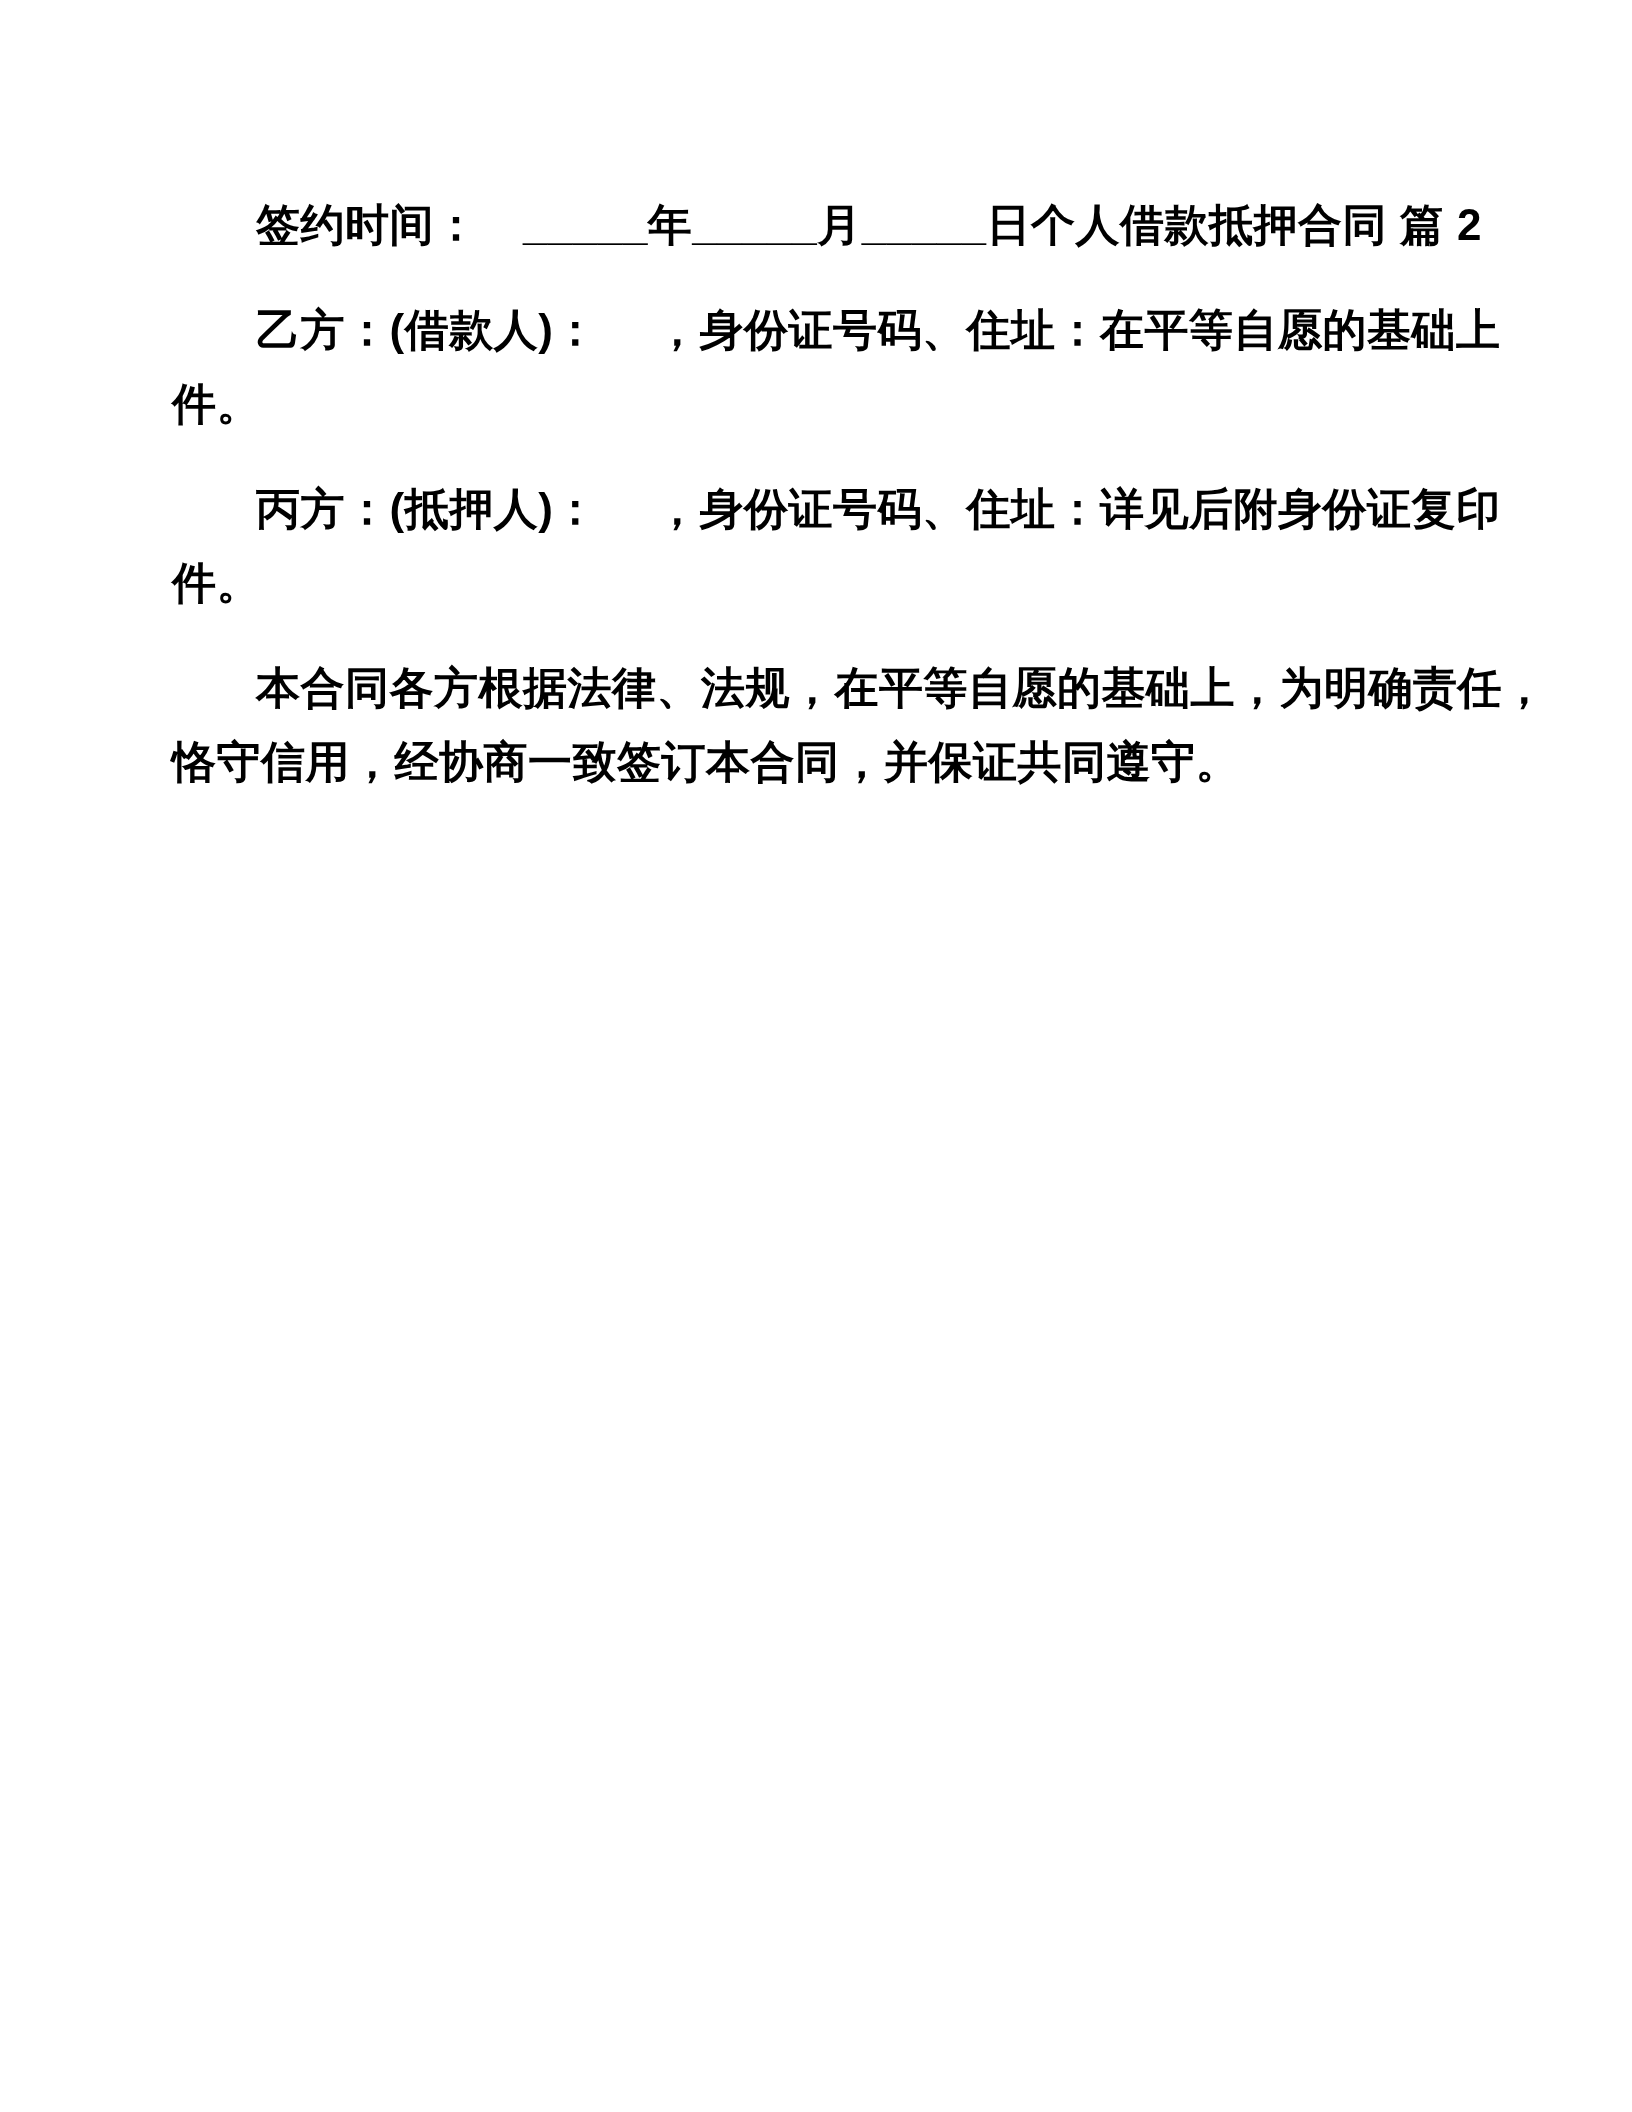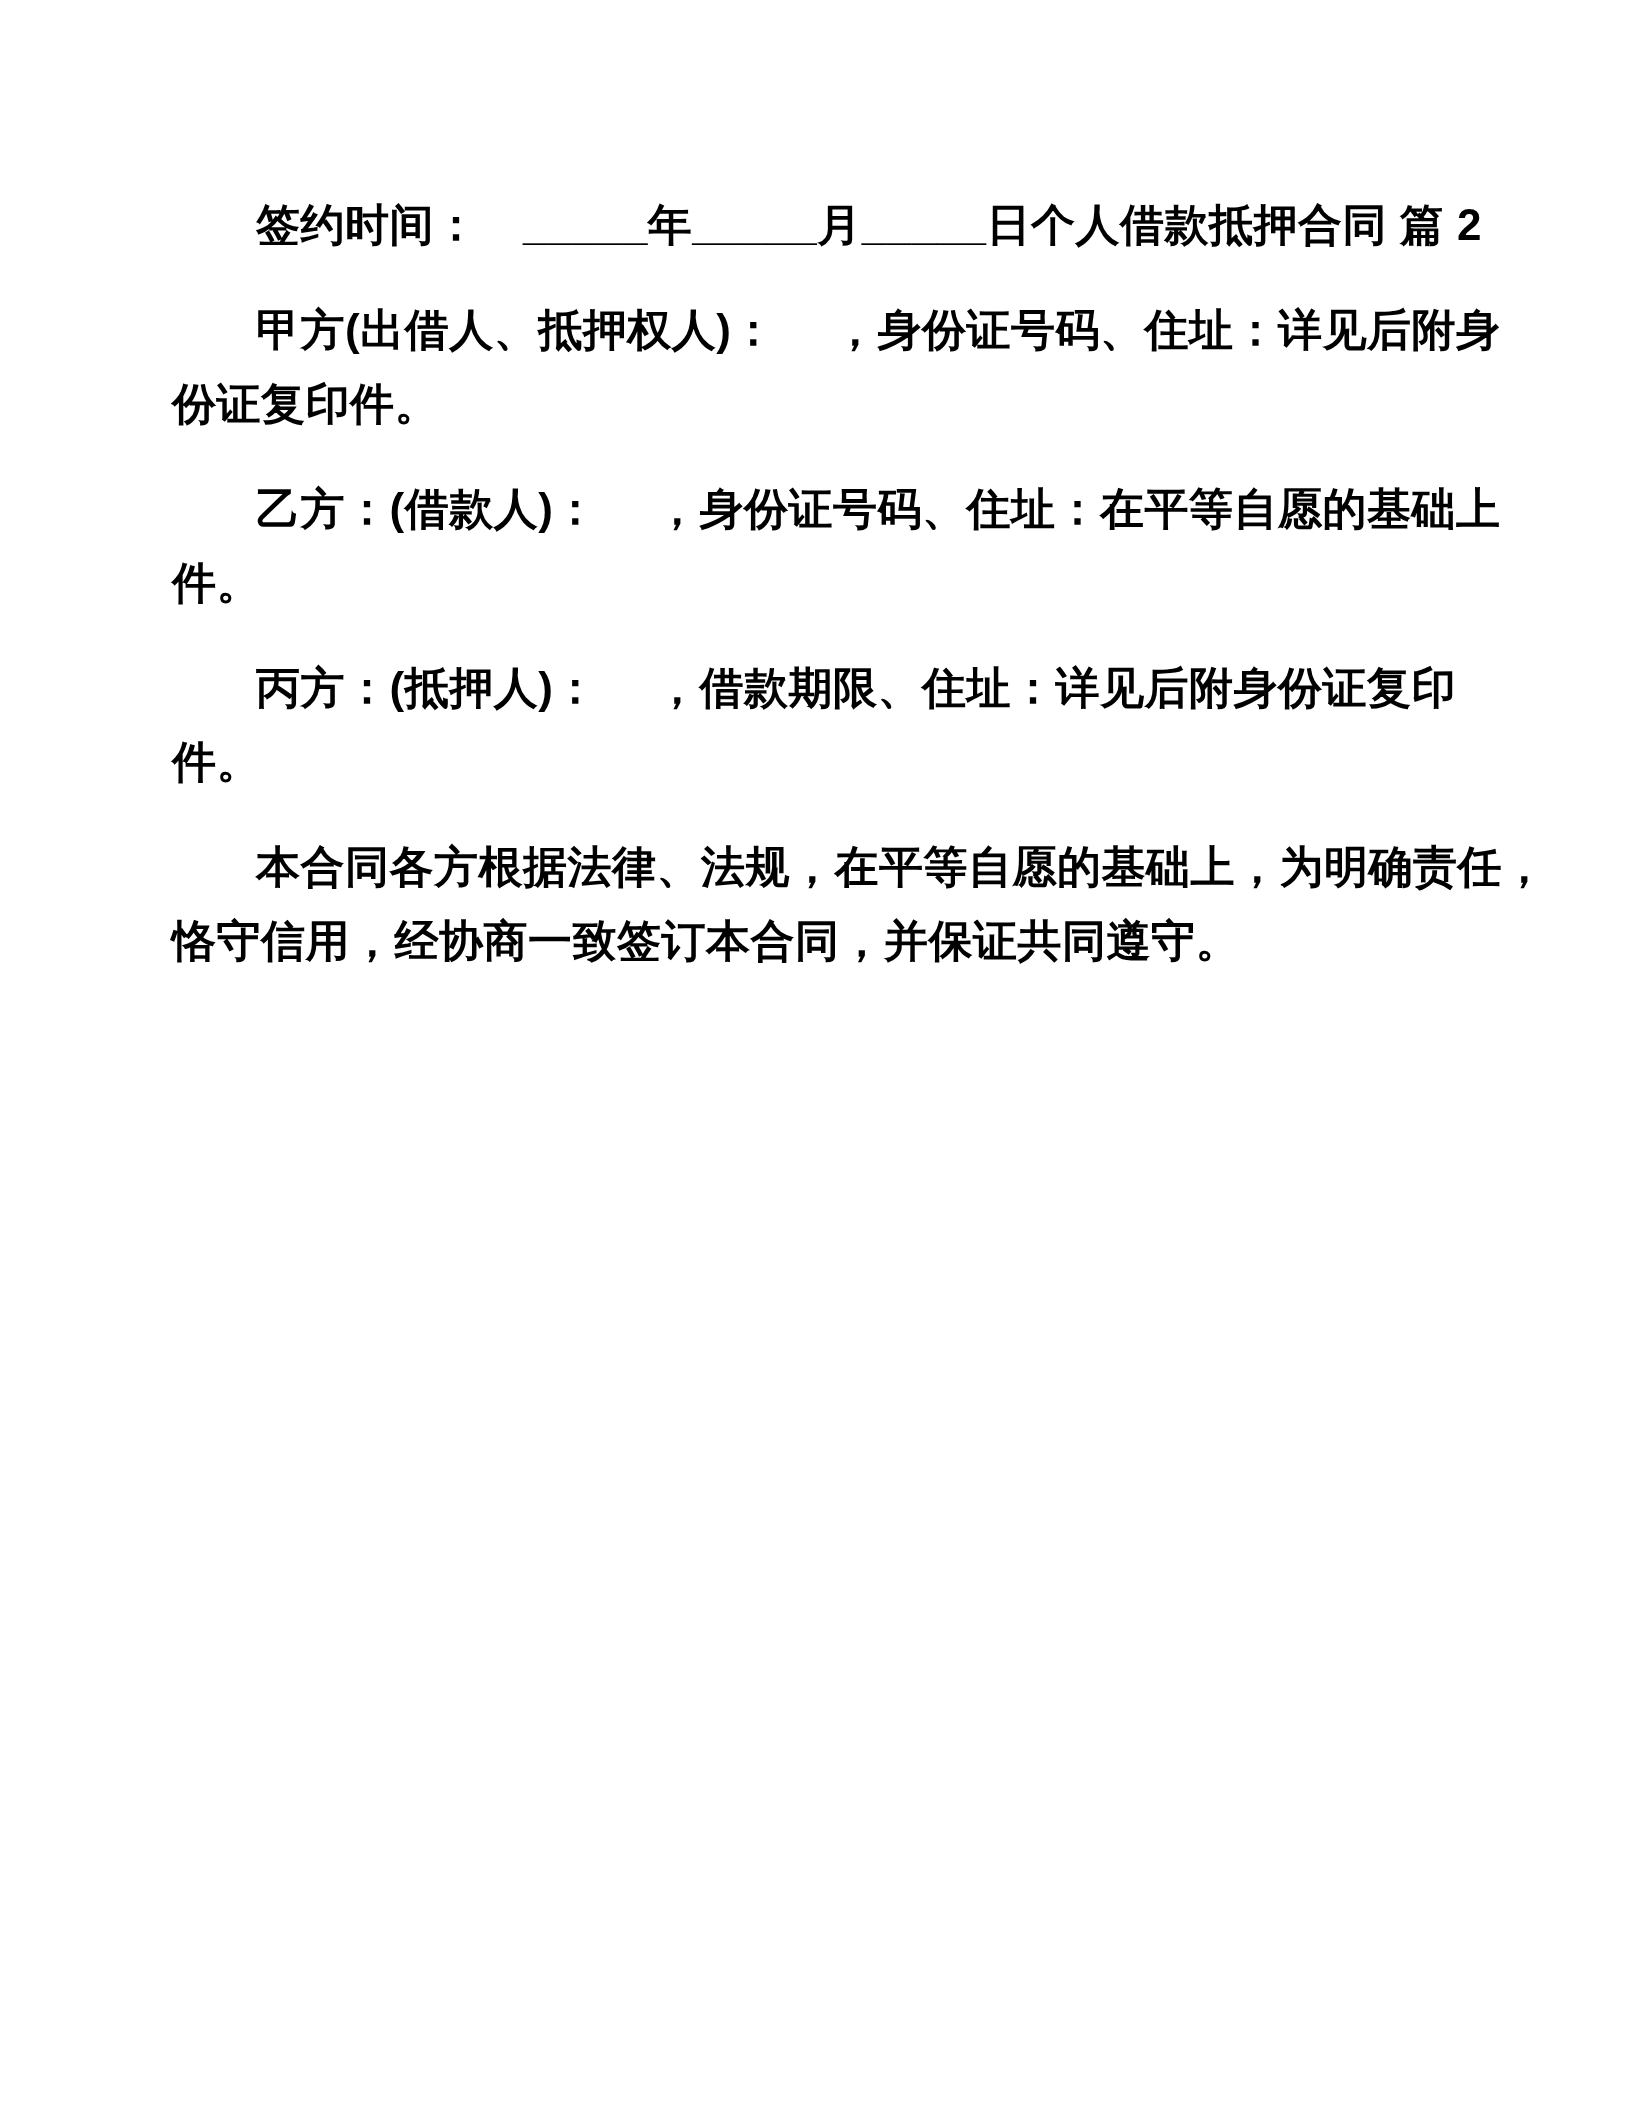--- a/index.html
+++ b/index.html
@@ -30,22 +30,20 @@
     margin: 0 0 31px 0;
     letter-spacing: 0.5px;
   }
 </style>
 </head>
 <body>
 
 <div class="doc-page">
   <div class="doc-body">
     <p class="para">签约时间：　_____年_____月_____日个人借款抵押合同 篇 2</p>
-    <p class="para">甲方(出借人、抵押权人)：　 ，身份证号码、住址：详见后附身
-份证复印件。</p>
     <p class="para">乙方：(借款人)：　 ，身份证号码、住址：在平等自愿的基础上
 件。</p>
-    <p class="para">丙方：(抵押人)：　 ，借款期限、住址：详见后附身份证复印
+    <p class="para">丙方：(抵押人)：　 ，身份证号码、住址：详见后附身份证复印
 件。</p>
     <p class="para">本合同各方根据法律、法规，在平等自愿的基础上，为明确责任，
 恪守信用，经协商一致签订本合同，并保证共同遵守。</p>
   </div>
 </div>
 
 </body></html>

